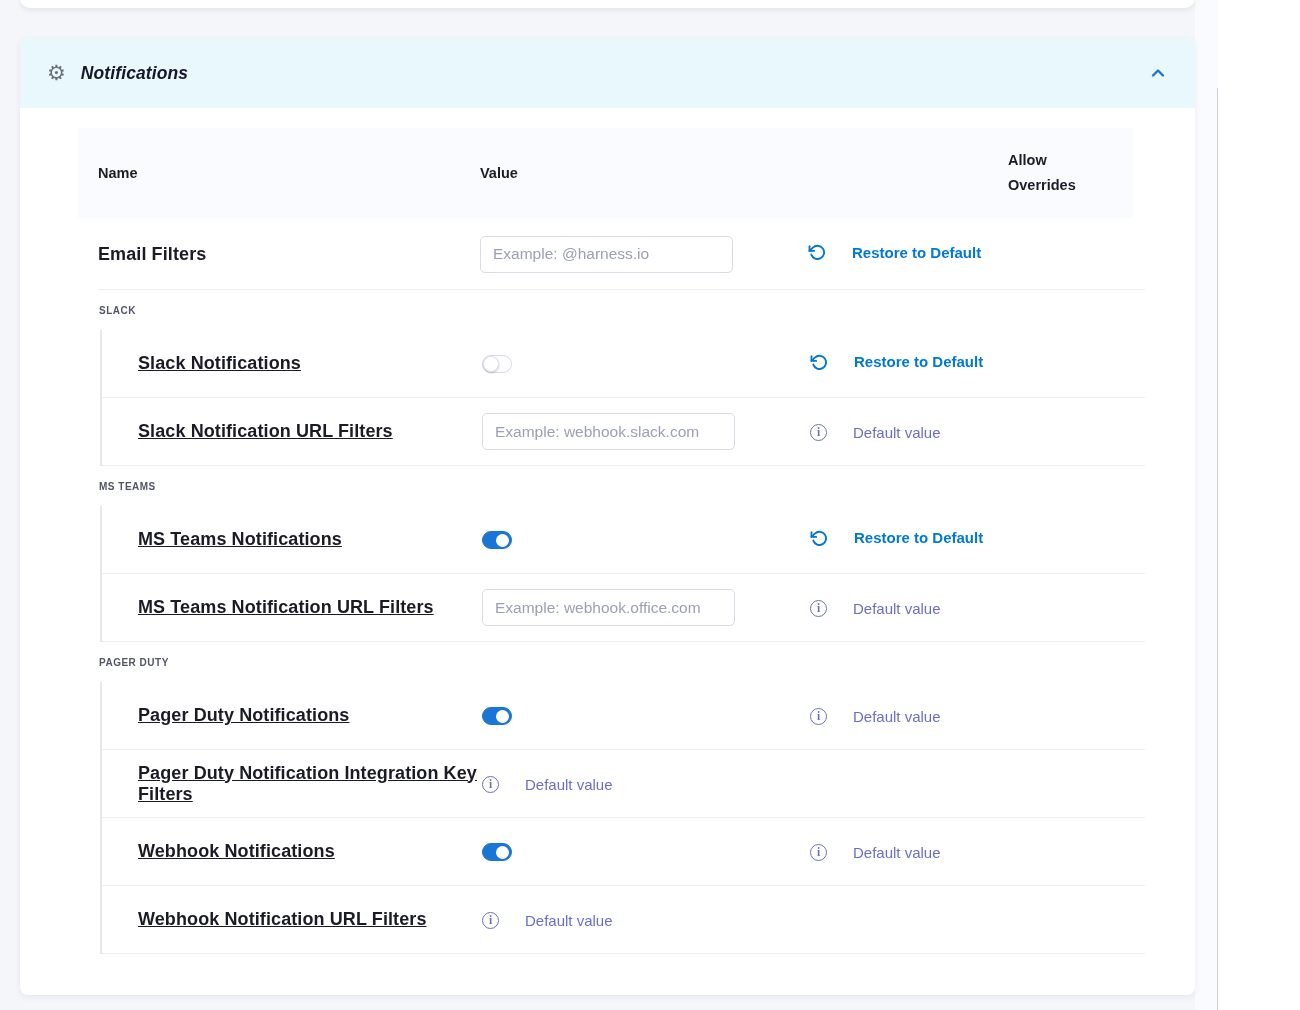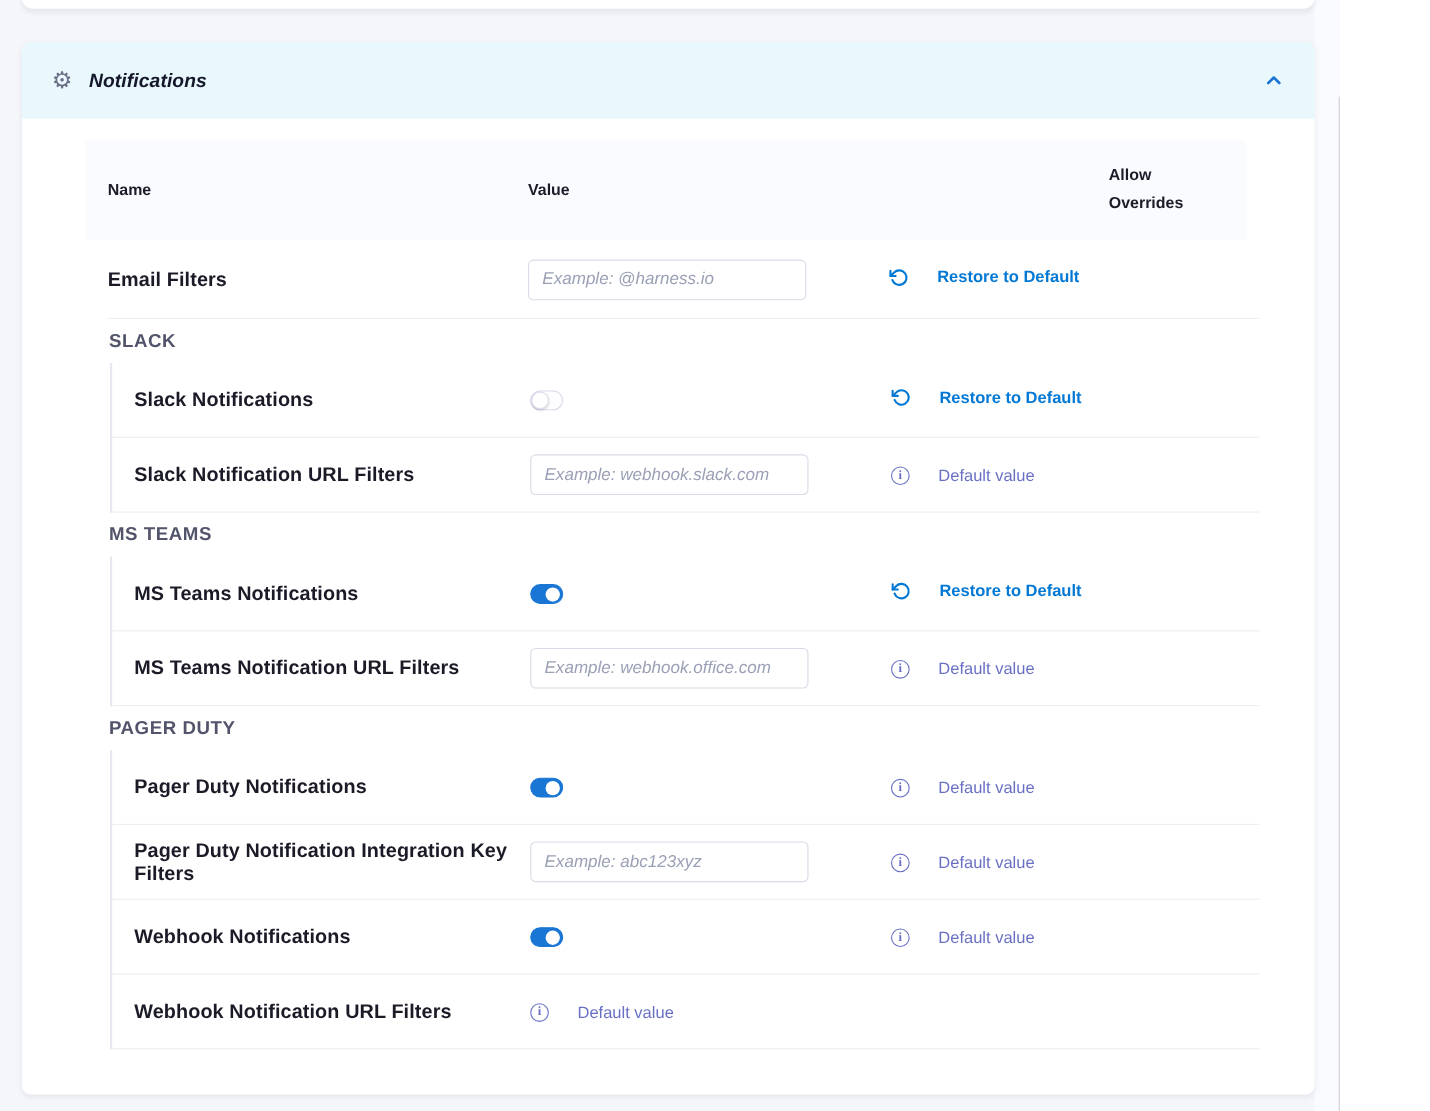--- a/index.html
+++ b/index.html
@@ -33,28 +33,28 @@
   .thead .h-override { max-width:92px; line-height:25px; }
 
   .row { display:grid; grid-template-columns:402px 328px 245px 1fr; align-items:center; height:68px; }
   .top-row { height:72px; position:relative; }
   .top-row::after { content:''; position:absolute; left:20px; right:0; bottom:0; height:1px; background:#ededf2; }
   .top-row .name { padding-left:20px; }
 
   .name { font-size:18px; font-weight:700; color:#1b1b28; letter-spacing:.1px; }
 
   .group-label { height:40px; display:flex; align-items:center; padding-left:21px;
-                 font-size:17px; font-weight:600; color:#51546a; letter-spacing:.5px; }
+                 font-size:10px; font-weight:600; color:#51546a; letter-spacing:.5px; }
   .group { border-left:2px solid #e7e8ef; margin-left:22px; }
   .group .row { grid-template-columns:380px 328px 245px 1fr; border-bottom:1px solid #ededf2; }
-  .group .name { padding-left:20px; }
+  .group .name { padding-left:36px;text-decoration:underline; }
 
   .text-input { width:253px; height:37px; border:1px solid #d9dbe6; border-radius:5px; background:#fff;
                 padding:16px 12px; font-size:15.5px; color:#1b1b28; outline:none;
-                font-family:"Liberation Sans","DejaVu Sans",sans-serif;font-style:italic; }
+                font-family:"Liberation Sans","DejaVu Sans",sans-serif; }
   .text-input::placeholder { color:#9aa0b5; opacity:1; }
 
   .toggle { width:30px; height:18px; border-radius:10px; background:#fdfdff; border:1px solid #d8dae8;
             position:relative; cursor:pointer; }
   .toggle .knob { position:absolute; top:0; left:0; width:16px; height:16px; background:#fff;
                   border-radius:50%; border:1px solid #dfe1ec; box-shadow:0 1px 2px rgba(60,60,90,.25); }
   .toggle.on { background:#1a76d4; border-color:#1a76d4; }
   .toggle.on .knob { left:auto; right:2.5px; top:2.5px; width:13px; height:13px; border:none; box-shadow:none; }
 
   .action { display:inline-flex; align-items:center; gap:26px; font-size:15px; font-weight:600;
@@ -196,21 +196,20 @@
             <div>
               <span class="action info">
                 <span class="info-badge"></span>
                 <span>Default value</span>
               </span>
             </div>
             <div></div>
           </div>
           <div class="row">
             <div class="name">Pager Duty Notification Integration Key Filters</div>
-            <div><input class="text-input" type="text" placeholder="Example: abc123xyz" style=""></div>
             <div>
               <span class="action info">
                 <span class="info-badge"></span>
                 <span>Default value</span>
               </span>
             </div>
             <div></div>
           </div>
         </div>
 

